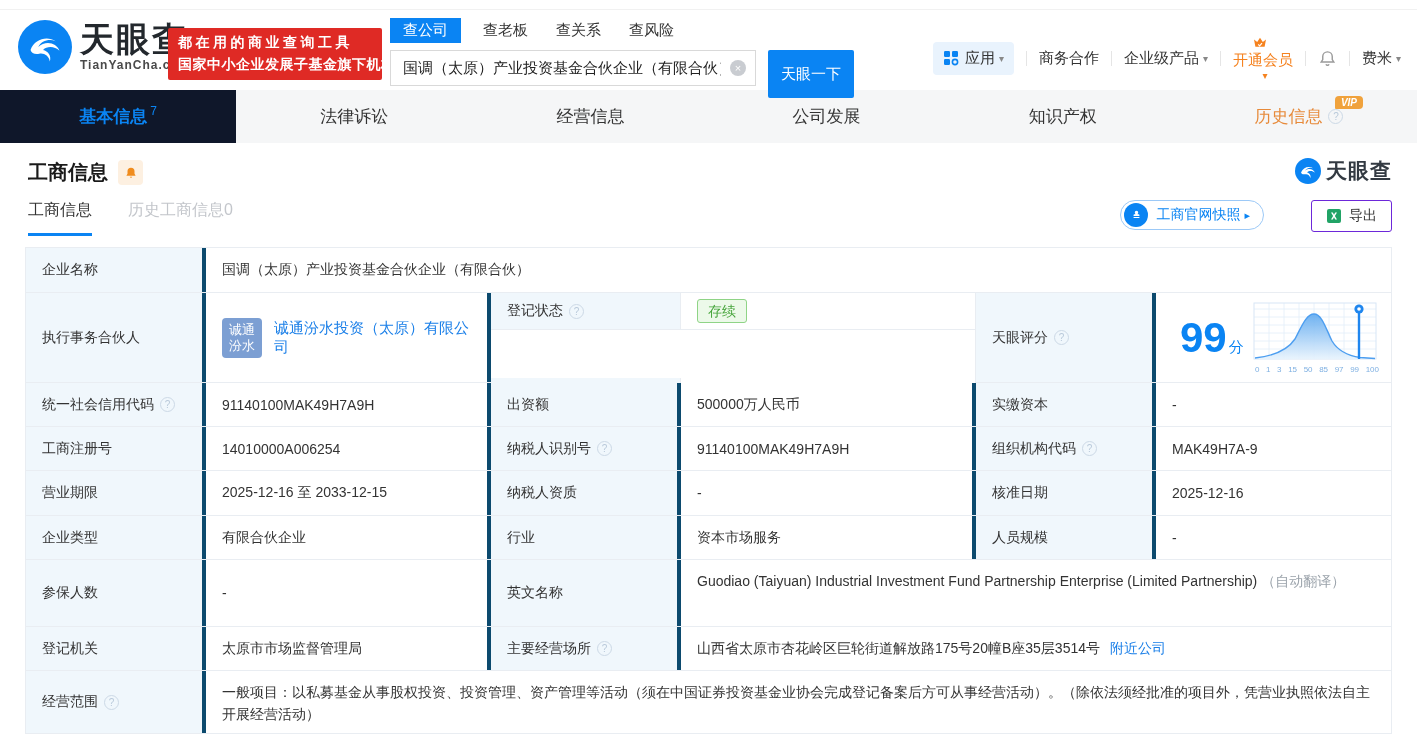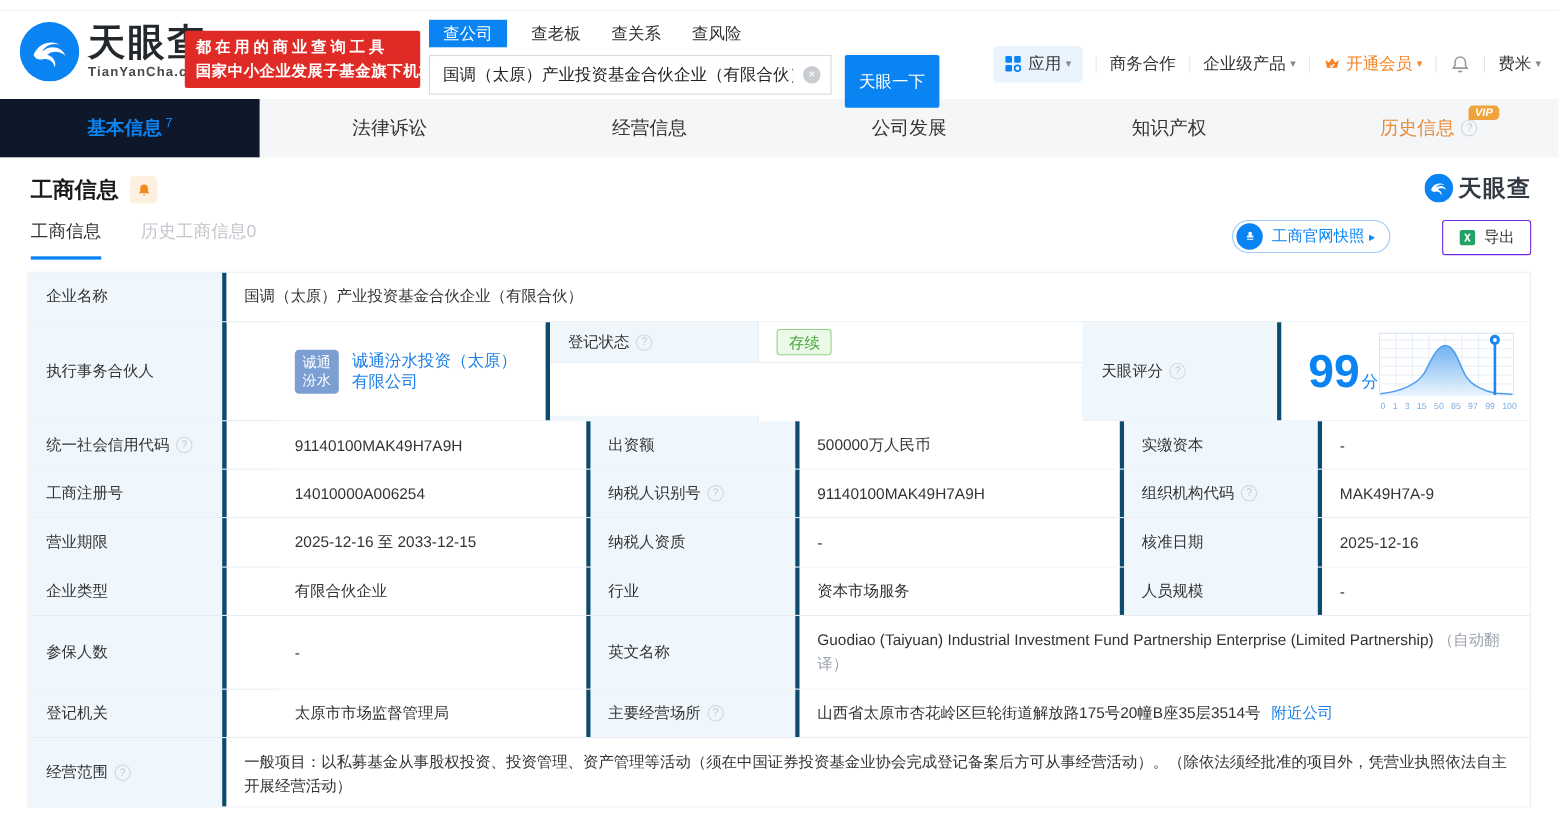--- a/index.html
+++ b/index.html
@@ -35,21 +35,21 @@
     border:none; border-radius:2px; cursor:pointer; font-family:inherit; }
 
   .top-nav { position:absolute; right:16px; top:30px; display:flex; align-items:center; height:36px; }
   .nav-sep { width:1px; height:15px; background:#e5e5e5; margin:0 12px; }
   .apps-chip { display:flex; align-items:center; background:#e9f3fd; border-radius:4px; padding:7px 10px;
     cursor:pointer; font-size:15px; color:#333; }
   .apps-chip svg { margin-right:6px; }
   .caret { font-size:10px; color:#888; margin-left:4px; }
   .caret::after { content:"▾"; }
   .nav-item { font-size:15px; color:#333; cursor:pointer; display:flex; align-items:center; white-space:nowrap; }
-  .nav-vip { color:#f5821f; font-weight:500; }
+  .nav-vip { color:#f5821f; font-weight:500;flex-direction:column; }
   .nav-vip svg { margin-right:5px; }
   .nav-vip .caret { color:#f5821f; }
   .bell-btn { cursor:pointer; display:flex; align-items:center; }
 
   
   .tabbar { display:flex; height:53px; background:#f5f6f7; }
   .main-tab { flex:1; display:flex; align-items:center; justify-content:center; font-size:17px; color:#333;
     cursor:pointer; position:relative; }
   .main-tab.active { background:#0f172a; color:#0a84f3; font-weight:bold; }
   .main-tab sup { font-size:12px; color:#0a84f3; margin-left:3px; top:-6px; position:relative; font-weight:normal; }
@@ -84,21 +84,21 @@
     display:flex; align-items:center; padding:0 14px; background:#fff; font-size:14px; color:#333; cursor:pointer; }
   .export-btn svg { margin-right:7px; }
 
   
   .info-table { margin:9px 25px 0 25px; border:1px solid #e9edf2; border-bottom:none; font-size:14px; }
   .t-row { display:flex; border-bottom:1px solid #e9edf2; }
   .cell { display:flex; align-items:center; padding:6px 16px; border-right:4px solid #0c4a6e; }
   .cell:last-child { border-right:none; }
   .lbl { background:#f0f7fc; color:#333; flex:none; }
   .val { background:#fff; color:#333; }
-  .w-l1 { width:180px; } .w-v1 { width:285px;margin-left:46px; }
+  .w-l1 { width:180px; } .w-v1 { width:285px; }
   .w-l2 { width:190px; } .w-v2 { width:295px; }
   .w-l3 { width:180px; } .w-v3 { flex:1; }
   .spanall { flex:1; }
   .h45 { height:45px; } .h44 { height:44px;justify-content:center; } .h90 { height:90px; } .h67 { height:67px; } .h63 { height:63px; }
   .sub-col { width:485px; display:flex; flex-direction:column; border-right:1px solid #e9edf2; flex:none;gap:48px; }
   .sub-row { display:flex; flex:1; }
   .sub-row:first-child { border-bottom:1px solid #e9edf2; }
   .sub-row .lbl { width:190px; border-right:1px solid #e9edf2; }
   .sub-row .val { flex:1; }
 

